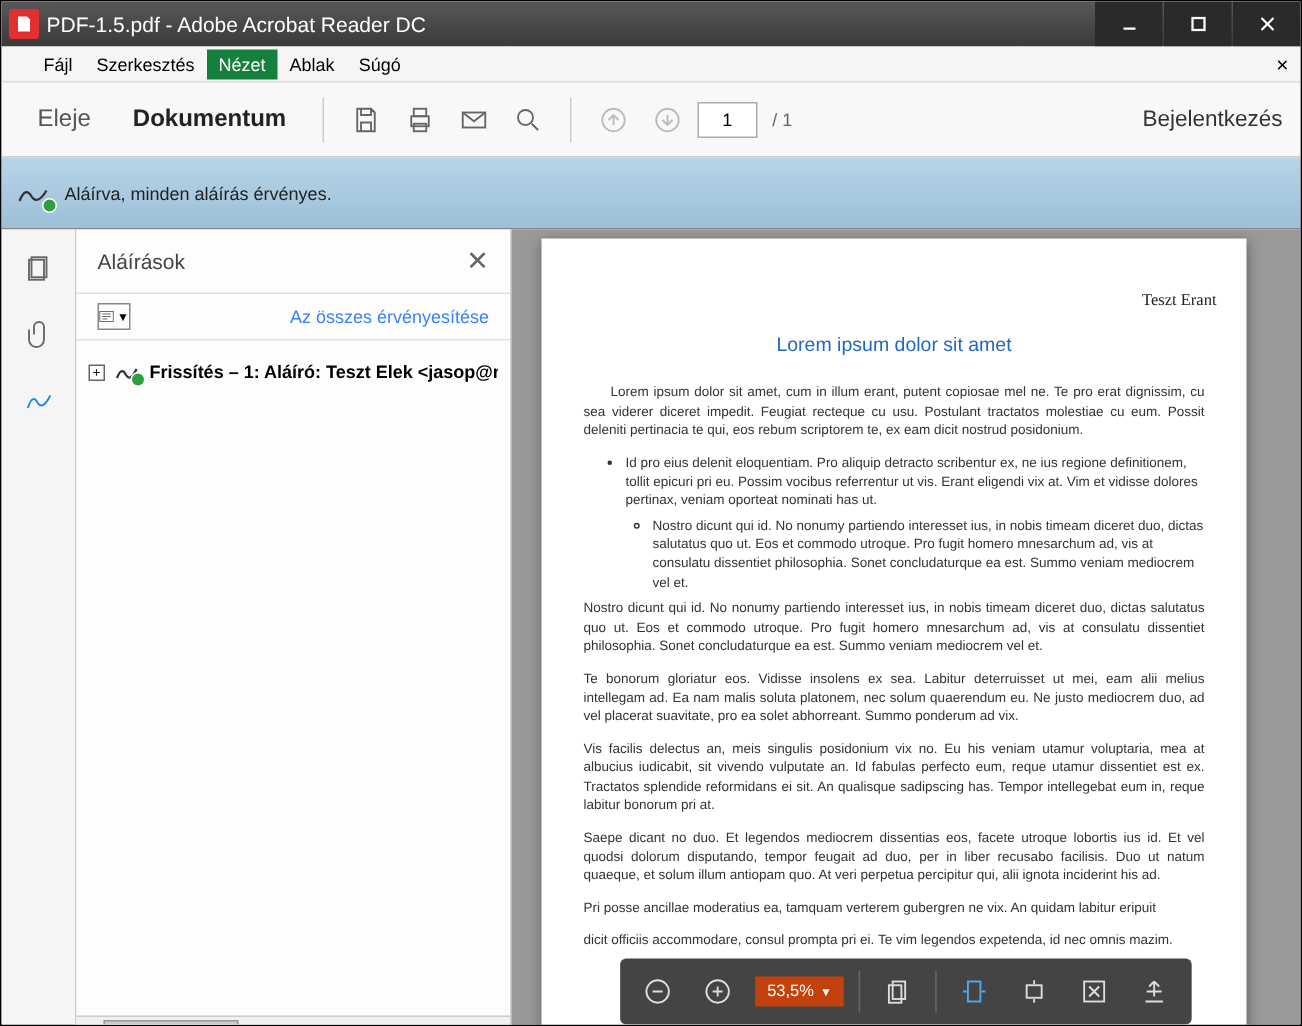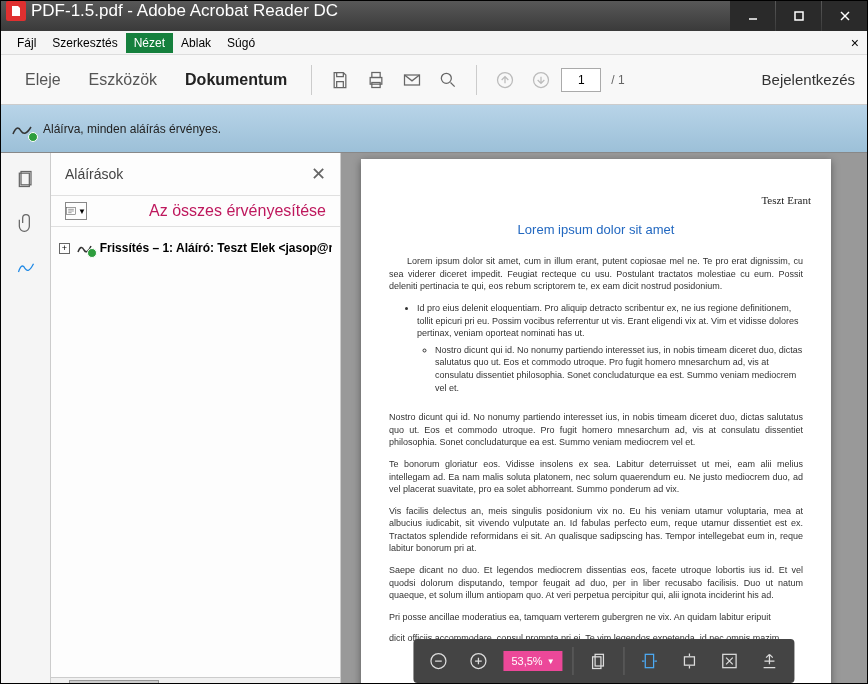--- a/index.html
+++ b/index.html
@@ -1,24 +1,24 @@
 <!DOCTYPE html>
 <html><head>
 <meta charset="utf-8">
 <style>
 *{margin:0;padding:0;box-sizing:border-box;font-family:"Segoe UI",Arial,sans-serif}
 body{width:868px;height:684px;overflow:hidden;background:#fff;border:1px solid #000}
-.titlebar{height:30px;background:linear-gradient(#585858,#3a3a3a);display:flex;color:#fff;font-size:17px}
+.titlebar{height:30px;background:linear-gradient(#585858,#3a3a3a);display:flex;align-items:center;color:#fff;font-size:14px}
 .titlebar-icon{width:20px;height:20px;margin:0 5px;background:#e03030;border-radius:2px;display:flex;align-items:center;justify-content:center}
 .titlebar-icon svg{width:12px;height:12px}
 .titlebar-title{flex:1}
 .winbtns{display:flex;height:100%}
 .winbtn{width:45px;display:flex;align-items:center;justify-content:center;background:#2a2a2a;margin-left:1px}
 .winbtn svg{width:12px;height:12px;stroke:#fff;fill:none;stroke-width:1.5}
-.menubar{height:24px;display:flex;align-items:center;background:#f5f5f5;font-size:12px;padding:0 8px;border-bottom:1px solid #ddd;position:relative}
+.menubar{height:24px;display:flex;align-items:center;background:#f5f5f5;font-size:12px;padding:0 20px;border-bottom:1px solid #ddd;position:relative}
 .menuitem{padding:3px 8px;cursor:default}
 .menuitem.active{background:#15803d;color:#fff}
 .menu-close{position:absolute;right:8px;font-size:14px}
 .toolbar{height:50px;display:flex;align-items:center;background:#f8f8f8;border-bottom:1px solid #ccc;padding:0 12px;gap:4px}
 .tb-section{font-size:16px;color:#555;padding:4px 12px;cursor:default}
 .tb-section.bold{font-weight:600;color:#222}
 .tb-sep{width:1px;height:30px;background:#ccc;margin:0 8px}
 .tb-icon{width:32px;height:32px;display:flex;align-items:center;justify-content:center;color:#666;cursor:pointer}
 .tb-icon svg{width:20px;height:20px;stroke:currentColor;fill:none;stroke-width:1.5}
 .page-input{width:40px;height:24px;text-align:center;border:1px solid #aaa;font-size:12px}
@@ -31,46 +31,46 @@
 .main{display:flex;height:542px}
 .rail{width:50px;background:#f5f5f5;border-right:1px solid #ccc;display:flex;flex-direction:column;align-items:center;padding-top:14px;gap:20px}
 .rail-icon{width:24px;height:24px;display:flex;align-items:center;justify-content:center;color:#666;cursor:pointer}
 .rail-icon.active{color:#1e88e5}
 .rail-icon svg{width:20px;height:20px;stroke:currentColor;fill:none;stroke-width:1.5}
 .sidebar{width:290px;background:#fdfdfd;border-right:1px solid #ccc;display:flex;flex-direction:column}
 .sb-header{display:flex;align-items:center;justify-content:space-between;padding:10px 14px;font-size:14px;color:#444}
 .sb-close{font-size:18px;color:#666;cursor:pointer}
 .sb-toolbar{display:flex;align-items:center;justify-content:space-between;padding:6px 14px;border-top:1px solid #e0e0e0;border-bottom:1px solid #e0e0e0}
 .sb-toolbar-icon{width:22px;height:18px;border:1px solid #888;display:flex;align-items:center;justify-content:center}
-.sb-validate{font-size:16px;color:#be185d;cursor:pointer}
+.sb-validate{font-size:12px;color:#3b82f6;cursor:pointer}
 .sb-tree{padding:8px 4px;flex:1;overflow:hidden}
 .sb-item{display:flex;align-items:center;padding:6px 4px;font-size:12px;gap:4px}
 .tree-toggle{width:11px;height:11px;border:1px solid #666;display:flex;align-items:center;justify-content:center;font-size:9px;line-height:1}
 .sig-icon{width:18px;height:14px;position:relative;margin:0 2px}
 .sig-badge{position:absolute;bottom:-3px;right:-3px;width:10px;height:10px;background:#2e9e3e;border-radius:50%;border:1px solid #fff}
 .sb-item-text{font-weight:600;white-space:nowrap;overflow:hidden}
 .sb-scroll{height:18px;border-top:1px solid #ccc;background:#f0f0f0;position:relative}
 .sb-scroll-thumb{position:absolute;left:18px;top:2px;width:90px;height:14px;background:#ccc;border:1px solid #999}
 .sb-scroll-arrow{position:absolute;top:0;width:18px;height:18px;display:flex;align-items:center;justify-content:center;font-size:10px;color:#555}
 .docarea{flex:1;background:#999;position:relative;overflow:hidden}
 .page{position:absolute;left:20px;top:6px;width:470px;height:560px;background:#fff;box-shadow:0 2px 8px rgba(0,0,0,.4);padding:36px 28px 20px;font-size:9px;color:#333;line-height:1.4}
 .signed-badge{position:absolute;top:0;right:0;width:130px;height:28px;background:#d4342a;color:#fff;font-size:10px;display:flex;align-items:center;padding:0 10px;justify-content:space-between}
 .signed-badge svg{width:20px;height:14px;stroke:#fff;fill:none}
 .signer-name{position:absolute;top:34px;right:20px;font-size:11px;font-family:cursive;color:#222}
 .doc-title{text-align:center;color:#2268c0;font-size:13px;margin:26px 0 16px}
 .doc-body p{margin-bottom:9px;text-align:justify;font-size:9px}
 .doc-body .indent{text-indent:18px}
-.doc-body ul{margin:0 0 17px 28px;list-style:disc}
+.doc-body ul{margin:0 0 5px 28px;list-style:disc}
 .doc-body ul ul{list-style:circle;margin-left:18px}
 .doc-body li{margin-bottom:4px}
 .floatbar{position:absolute;bottom:12px;left:50%;transform:translateX(-50%);height:44px;background:#444;border-radius:4px;display:flex;align-items:center;padding:0 10px;gap:10px}
 .fb-icon{width:30px;height:30px;display:flex;align-items:center;justify-content:center;color:#ddd;cursor:pointer}
 .fb-icon.blue{color:#4dabf5}
 .fb-icon svg{width:20px;height:20px;stroke:currentColor;fill:none;stroke-width:1.5}
-.fb-zoom{background:#ec4899;color:#fff;padding:4px 8px;font-size:11px;border:none;display:flex;align-items:center;gap:4px}
+.fb-zoom{background:#c2410c;color:#fff;padding:4px 8px;font-size:11px;border:none;display:flex;align-items:center;gap:4px}
 .fb-sep{width:1px;height:28px;background:#666}
 .pen-svg{stroke:#333;fill:none;stroke-width:1.5}
 .nav-disabled{color:#bbb}
 </style>
 </head>
 <body>
 
 <div class="titlebar">
   <div class="titlebar-icon">
     <svg viewBox="0 0 12 12">
@@ -102,21 +102,20 @@
   <div class="menuitem">Fájl</div>
   <div class="menuitem">Szerkesztés</div>
   <div class="menuitem active">Nézet</div>
   <div class="menuitem">Ablak</div>
   <div class="menuitem">Súgó</div>
   <div class="menu-close">×</div>
 </div>
 
 <div class="toolbar">
   <div class="tb-section">Eleje</div>
-  <div class="tb-section">Eszközök</div>
   <div class="tb-section bold">Dokumentum</div>
   <div class="tb-sep"></div>
   <div class="tb-icon">
       <svg viewBox="0 0 24 24">
         <path d="M5 3h11l3 3v15H5zM8 3v5h8V3M8 14h8v7H8z"></path>
       </svg>
     </div>
   <div class="tb-icon">
       <svg viewBox="0 0 24 24">
         <rect x="5" y="9" width="14" height="8"></rect>

